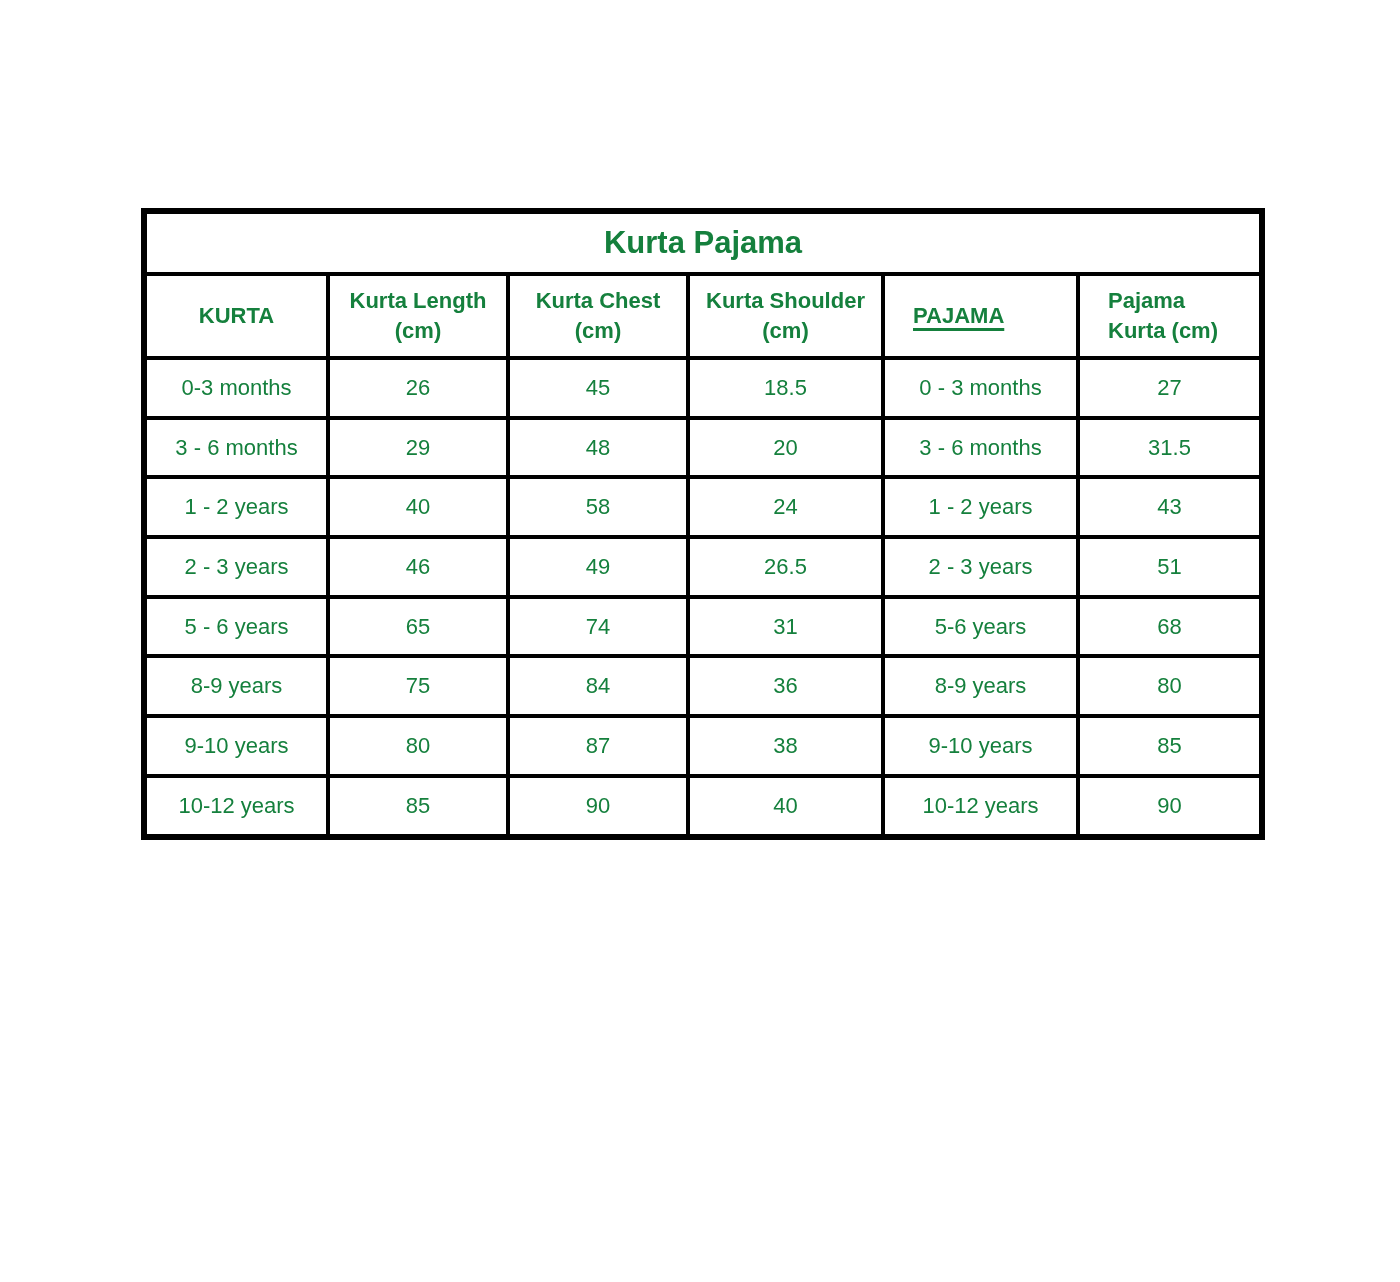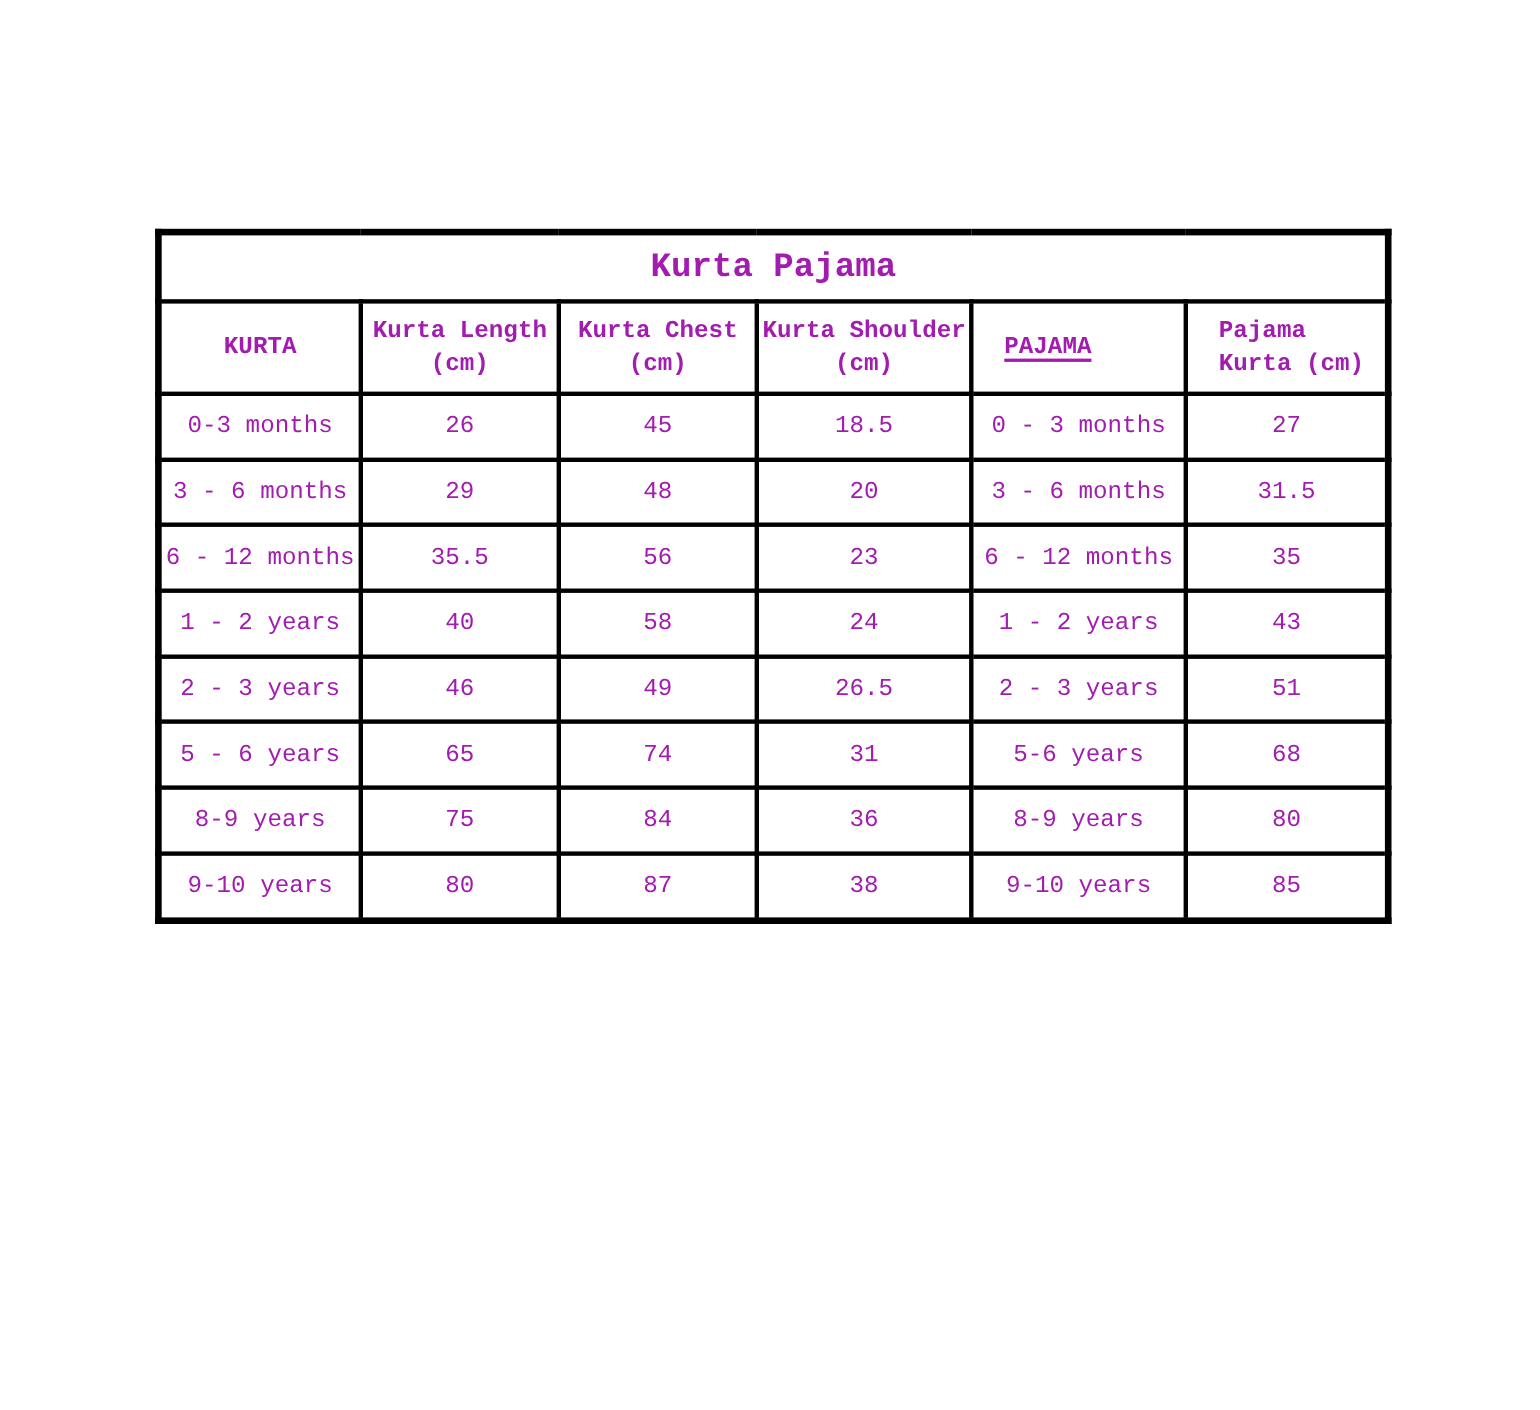--- a/index.html
+++ b/index.html
@@ -5,22 +5,22 @@
   html, body {
     margin: 0;
     padding: 0;
     background: #ffffff;
   }
   .sheet {
     position: relative;
     width: 1400px;
     height: 1117px;
     background: #ffffff;
-    font-family: Liberation Mono, monospace;
-    color: #a21caf;
+    font-family: Liberation Sans, sans-serif;
+    color: #15803d;
   }
   table.size-chart {
     position: absolute;
     left: 141px;
     top: 208px;
     width: 1118px;
     border-collapse: collapse;
     table-layout: fixed;
     border: 6px solid #000000;
   }
@@ -114,28 +114,20 @@
       </tr>
       <tr>
         <td>3 - 6 months</td>
         <td>29</td>
         <td>48</td>
         <td>20</td>
         <td>3 - 6 months</td>
         <td>31.5</td>
       </tr>
       <tr>
-        <td>6 - 12 months</td>
-        <td>35.5</td>
-        <td>56</td>
-        <td>23</td>
-        <td>6 - 12 months</td>
-        <td>35</td>
-      </tr>
-      <tr>
         <td>1 - 2 years</td>
         <td>40</td>
         <td>58</td>
         <td>24</td>
         <td>1 - 2 years</td>
         <td>43</td>
       </tr>
       <tr>
         <td>2 - 3 years</td>
         <td>46</td>
@@ -161,15 +153,23 @@
         <td>80</td>
       </tr>
       <tr>
         <td>9-10 years</td>
         <td>80</td>
         <td>87</td>
         <td>38</td>
         <td>9-10 years</td>
         <td>85</td>
       </tr>
+      <tr>
+        <td>10-12 years</td>
+        <td>85</td>
+        <td>90</td>
+        <td>40</td>
+        <td>10-12 years</td>
+        <td>90</td>
+      </tr>
     </tbody>
   </table>
 </div>
 
 </body></html>

